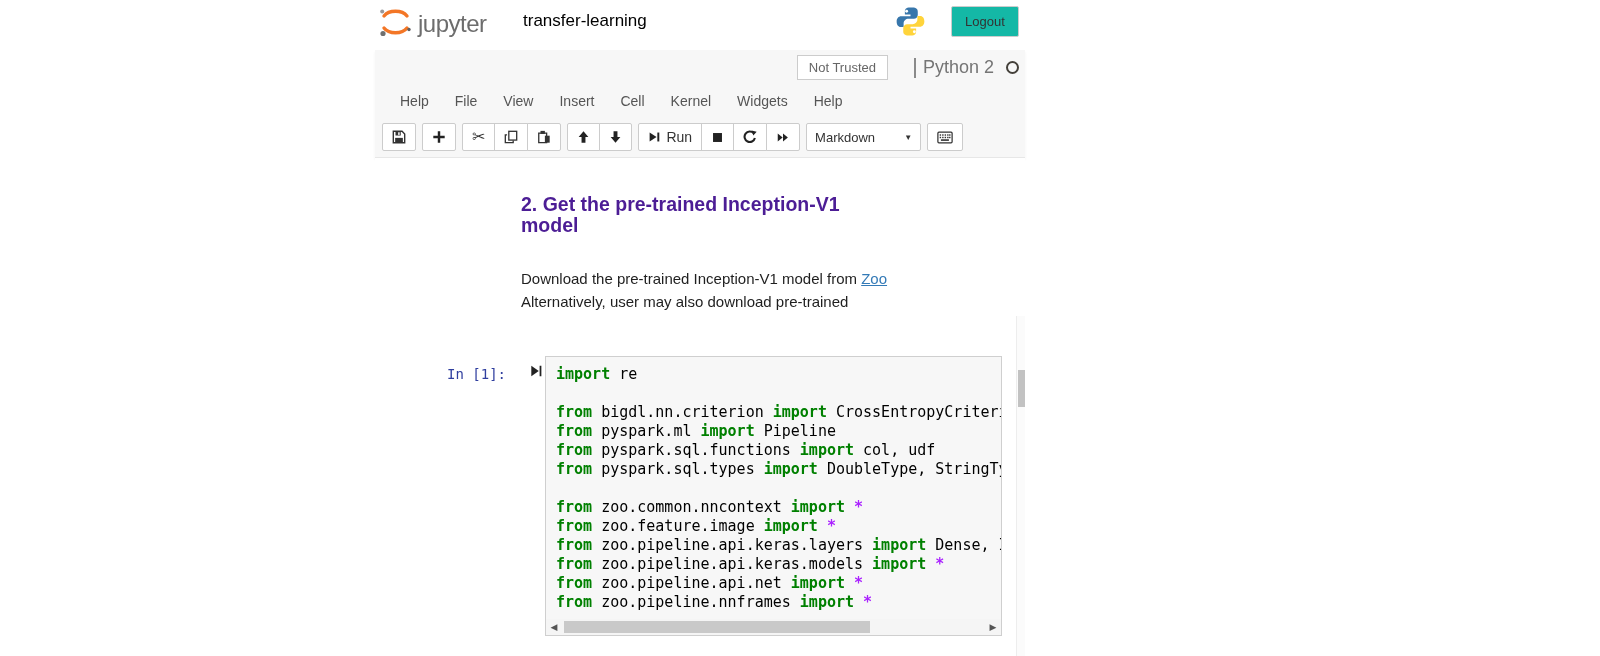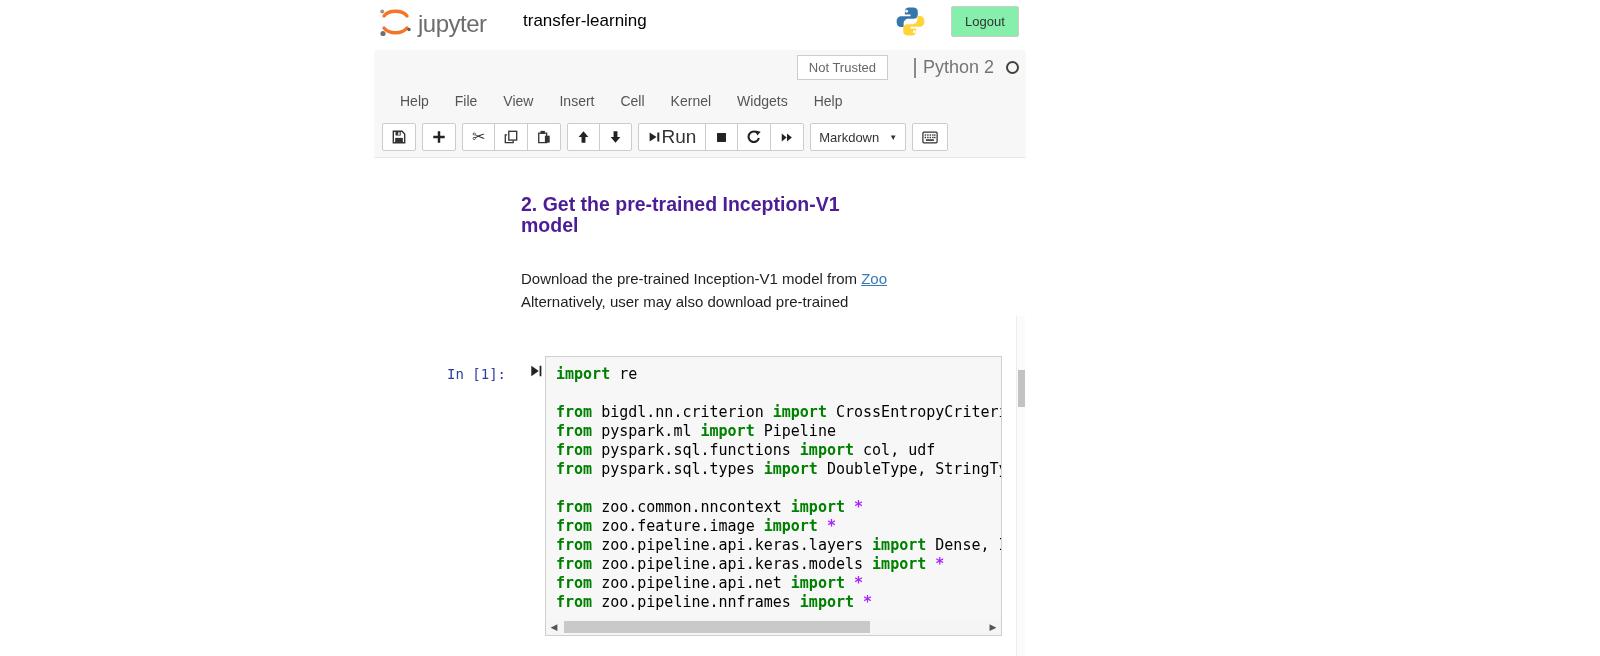--- a/index.html
+++ b/index.html
@@ -11,21 +11,21 @@
   .app { position:absolute; left:375px; top:0; width:650px; height:656px; }
 
   
   .app-header { position:absolute; left:0; top:0; width:650px; height:48px; background:#fff; }
   .logo { position:absolute; left:3px; top:6px; display:flex; align-items:center; cursor:pointer;text-align:right; }
   .logo-text { font-size:24px; color:#6d6d6d; letter-spacing:-0.5px; margin-left:6px; }
   .nb-title { position:absolute; left:148px; top:11px; font-size:17px; color:#000; cursor:pointer; }
   .py-logo { position:absolute; left:520px; top:5px; width:31px; height:33px; }
   .logout-btn {
     position:absolute; left:576px; top:6px; height:31px; padding:0 13px;
-    background:#86efac; border:1px solid #ccc; border-radius:2px;
+    background:#14b8a6; border:1px solid #ccc; border-radius:2px;
     font-size:13px; color:#333; cursor:pointer; font-family:"Liberation Sans",sans-serif;
   }
 
   
   .header-bars {
     position:absolute; left:0; top:50px; width:650px; height:108px;
     background:#f7f7f7; border-bottom:1px solid #e7e7e7;
     box-shadow:0 2px 3px rgba(0,0,0,0.05);
   }
   .trust-row { position:absolute; right:0; top:5px; height:26px; }
@@ -50,23 +50,23 @@
   .toolbar { position:absolute; left:7px; top:73px; display:flex; align-items:center; }
   .btn-group { display:flex; margin-right:6px; }
   .tbtn {
     height:28px; min-width:31px; padding:0 9px; background:#fff;
     border:1px solid #ccc; display:flex; align-items:center; justify-content:center;
     cursor:pointer; color:#333; font-size:14px; margin-left:-1px;
   }
   .btn-group .tbtn:first-child { margin-left:0; border-top-left-radius:2px; border-bottom-left-radius:2px; }
   .btn-group .tbtn:last-child { border-top-right-radius:2px; border-bottom-right-radius:2px; }
   .tbtn svg { display:block; }
-  .run-label { font-size:19px; color:#333; }
+  .run-label { margin-left:5px; font-size:14px; color:#333; }
   .celltype-select {
-    height:28px; width:96px; background:#fff; border:1px solid #ccc; border-radius:2px;
+    height:28px; width:115px; background:#fff; border:1px solid #ccc; border-radius:2px;
     display:flex; align-items:center; justify-content:space-between;
     padding:0 8px; font-size:13px; color:#333; cursor:pointer; margin-right:6px;
   }
   .caret { font-size:8px; color:#333; }
   .scissors { font-size:16px; line-height:14px; color:#333; }
 
   
   .notebook { position:absolute; left:0; top:158px; width:650px; height:498px; background:#fff; }
 
   .md-heading {

